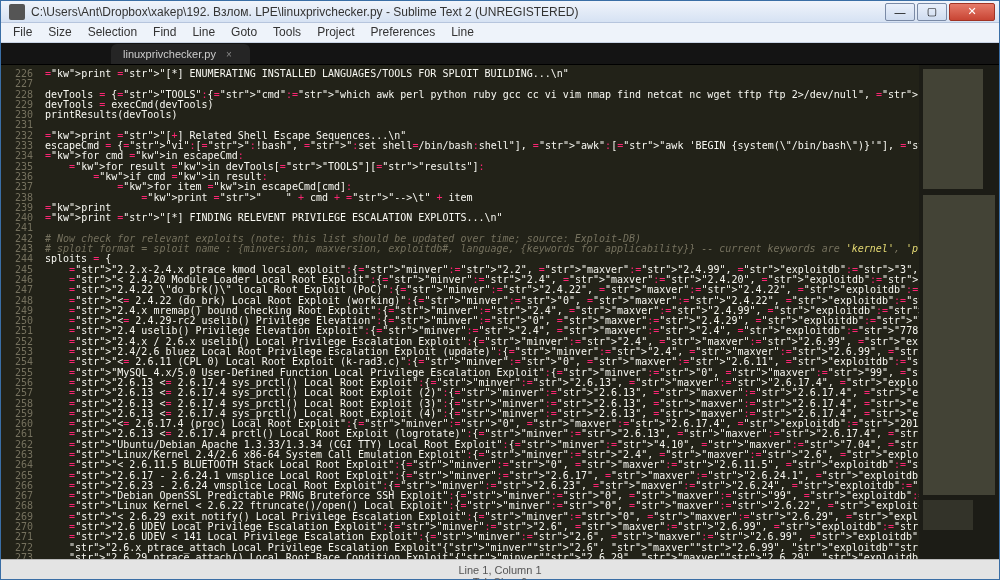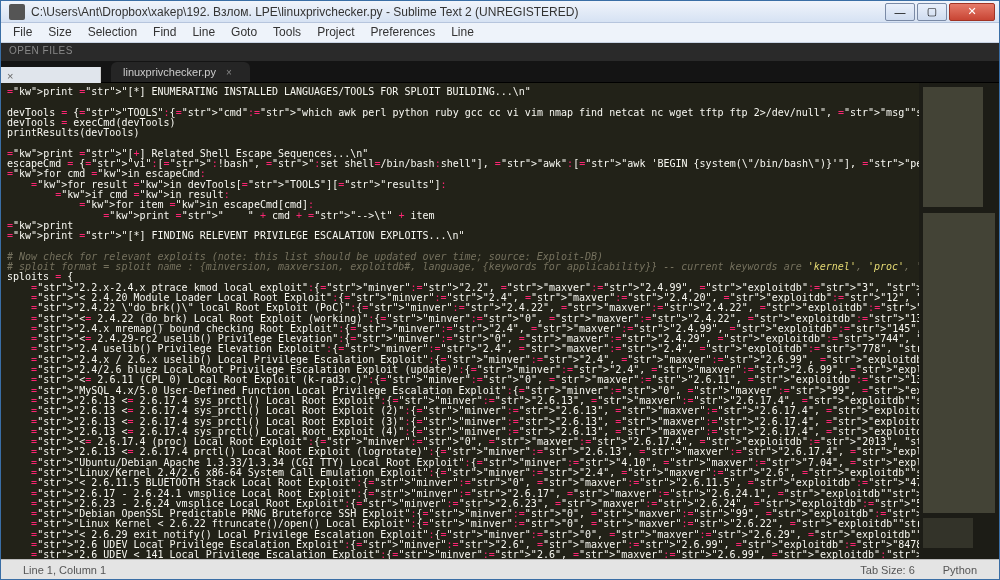--- a/index.html
+++ b/index.html
@@ -20,21 +20,21 @@
   .tab { background: #252525; color: #ccc; font-size: 11px; padding: 4px 18px 4px 12px; border-top-left-radius: 6px; border-top-right-radius: 6px; display: flex; align-items: center; gap: 10px; position: relative; cursor: pointer; }
   .tab .close { color: #888; font-size: 10px; }
   .editor-area { flex: 1; display: flex; background: #222218; overflow: hidden; position: relative; }
   .gutter { width: 38px; background: #222218; color: #75715e; font-family: Consolas, monospace; font-size: 10px; text-align: right; padding: 4px 6px 4px 0; line-height: 10.3px; white-space: pre; }
   .code { flex: 1; font-family: Consolas, monospace; font-size: 10px; line-height: 10.3px; color: #f8f8f2; padding: 4px 0 4px 6px; white-space: pre; overflow: hidden; }
   .str { color: #e6db74; }
   .cm { color: #75715e; font-style: italic; }
   .op { color: #f92672; }
   .minimap { width: 80px; background: #1c1c16; position: relative; overflow: hidden; }
   .mm-blob { position: absolute; background: #6a6a55; opacity: 0.5; }
-  .statusbar { height: 20px; background: #e4e4e4; border-top: 1px solid #bbb; display: flex; align-items: center; font-size: 11px; color: #555; padding: 4px 8px; }
+  .statusbar { height: 20px; background: #e4e4e4; border-top: 1px solid #bbb; display: flex; align-items: center; font-size: 11px; color: #555; padding: 4px 8px; flex-direction: column; }
   .statusbar .spacer { flex: 1; }
   .statusbar .cell { padding: 0 14px; cursor: pointer; }
 </style>
 </head>
 <body>
 
 <div class="window">
 
   <div class="titlebar">
     <div class="titlebar-icon"></div>
@@ -52,34 +52,82 @@
     <div class="menu-item">Selection</div>
     <div class="menu-item">Find</div>
     <div class="menu-item">Line</div>
     <div class="menu-item">Goto</div>
     <div class="menu-item">Tools</div>
     <div class="menu-item">Project</div>
     <div class="menu-item">Preferences</div>
     <div class="menu-item">Line</div>
   </div>
 
-  <div class="open-files">OPEN FILES</div>
 
   <div class="side-strip">
     <div class="side-strip-item">× <span>linuxprivchecker.py</span></div>
   </div>
 
   <div class="tabbar">
     <div class="tab">
       <span>linuxprivchecker.py</span>
       <span class="close">×</span>
     </div>
   </div>
 
   <div class="editor-area">
+    <div class="gutter" id="gutter">226
+227
+228
+229
+230
+231
+232
+233
+234
+235
+236
+237
+238
+239
+240
+241
+242
+243
+244
+245
+246
+247
+248
+249
+250
+251
+252
+253
+254
+255
+256
+257
+258
+259
+260
+261
+262
+263
+264
+265
+266
+267
+268
+269
+270
+271
+272
+273
+</div>
     <div class="code" id="code"><span class<span="" class="op">=</span>"kw"&gt;print <span class<span="" class="op">=</span>"str"&gt;"[*] ENUMERATING INSTALLED LANGUAGES/TOOLS FOR SPLOIT BUILDING...\n"
 
 devTools <span class="op">=</span> {<span class<span="" class="op">=</span>"str"&gt;"TOOLS"<span class="op">:</span>{<span class<span="" class="op">=</span>"str"&gt;"cmd"<span class="op">:</span><span class<span="" class="op">=</span>"str"&gt;"which awk perl python ruby gcc cc vi vim nmap find netcat nc wget tftp ftp 2&gt;/dev/null", <span class<span="" class="op">=</span>"str"&gt;"msg""str"&gt;"Installed Tools", "str"&gt;"results"re
 devTools <span class="op">=</span> execCmd(devTools)
 printResults(devTools)
 
 <span class<span="" class="op">=</span>"kw"&gt;print <span class<span="" class="op">=</span>"str"&gt;"[<span class="op">+</span>] Related Shell Escape Sequences...\n"
 escapeCmd <span class="op">=</span> {<span class<span="" class="op">=</span>"str"&gt;"vi"<span class="op">:</span>[<span class<span="" class="op">=</span>"str"&gt;"<span class="op">:</span>!bash", <span class<span="" class="op">=</span>"str"&gt;"<span class="op">:</span>set shell<span class="op">=</span>/bin/bash<span class="op">:</span>shell"], <span class<span="" class="op">=</span>"str"&gt;"awk"<span class="op">:</span>[<span class<span="" class="op">=</span>"str"&gt;"awk 'BEGIN {system(\"/bin/bash\")}'"], <span class<span="" class="op">=</span>"str"&gt;"perl"["str"&gt;"perl -e 'exec \"/bin/bash\";'"], "find
 <span class<span="" class="op">=</span>"kw"&gt;for cmd <span class<span="" class="op">=</span>"kw"&gt;in escapeCmd<span class="op">:</span>
     <span class<span="" class="op">=</span>"kw"&gt;for result <span class<span="" class="op">=</span>"kw"&gt;in devTools[<span class<span="" class="op">=</span>"str"&gt;"TOOLS"][<span class<span="" class="op">=</span>"str"&gt;"results"]<span class="op">:</span>

